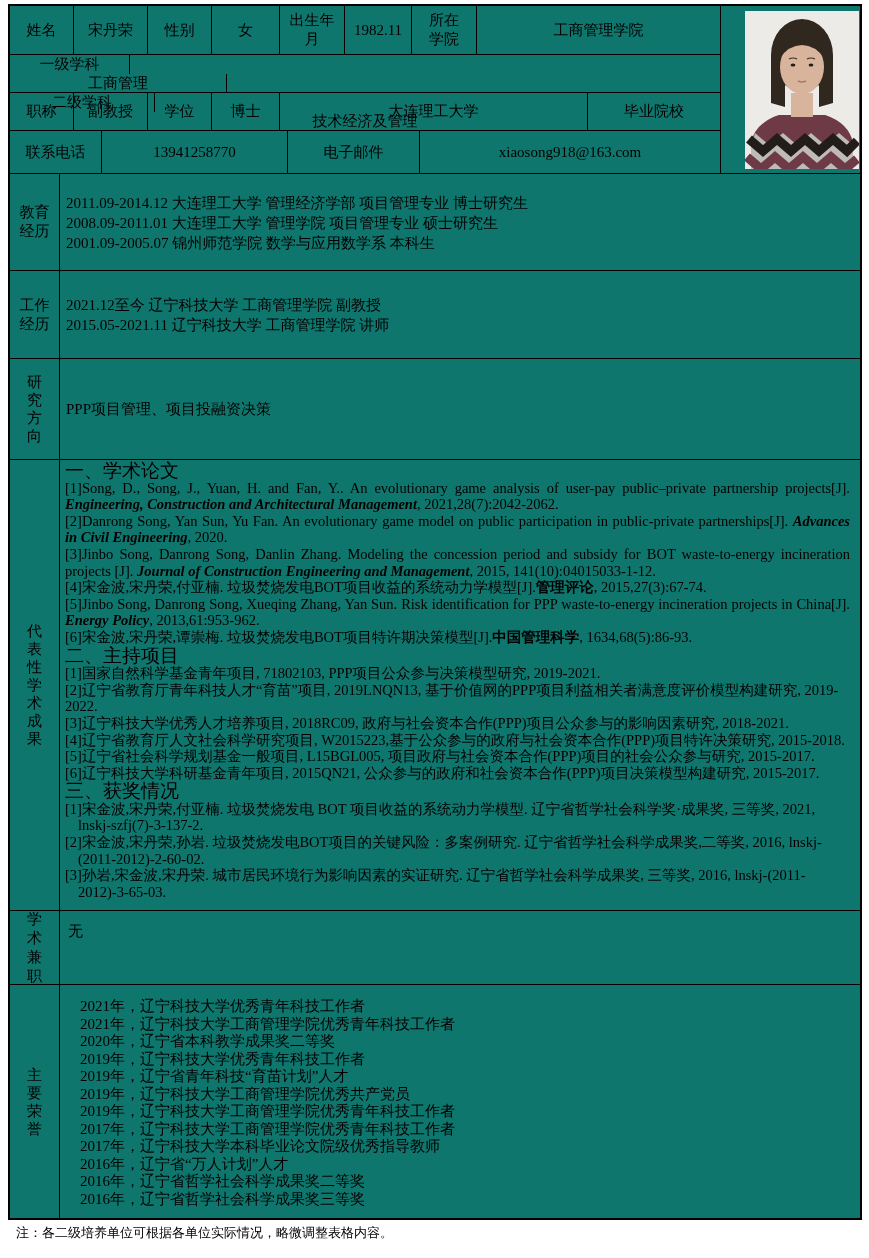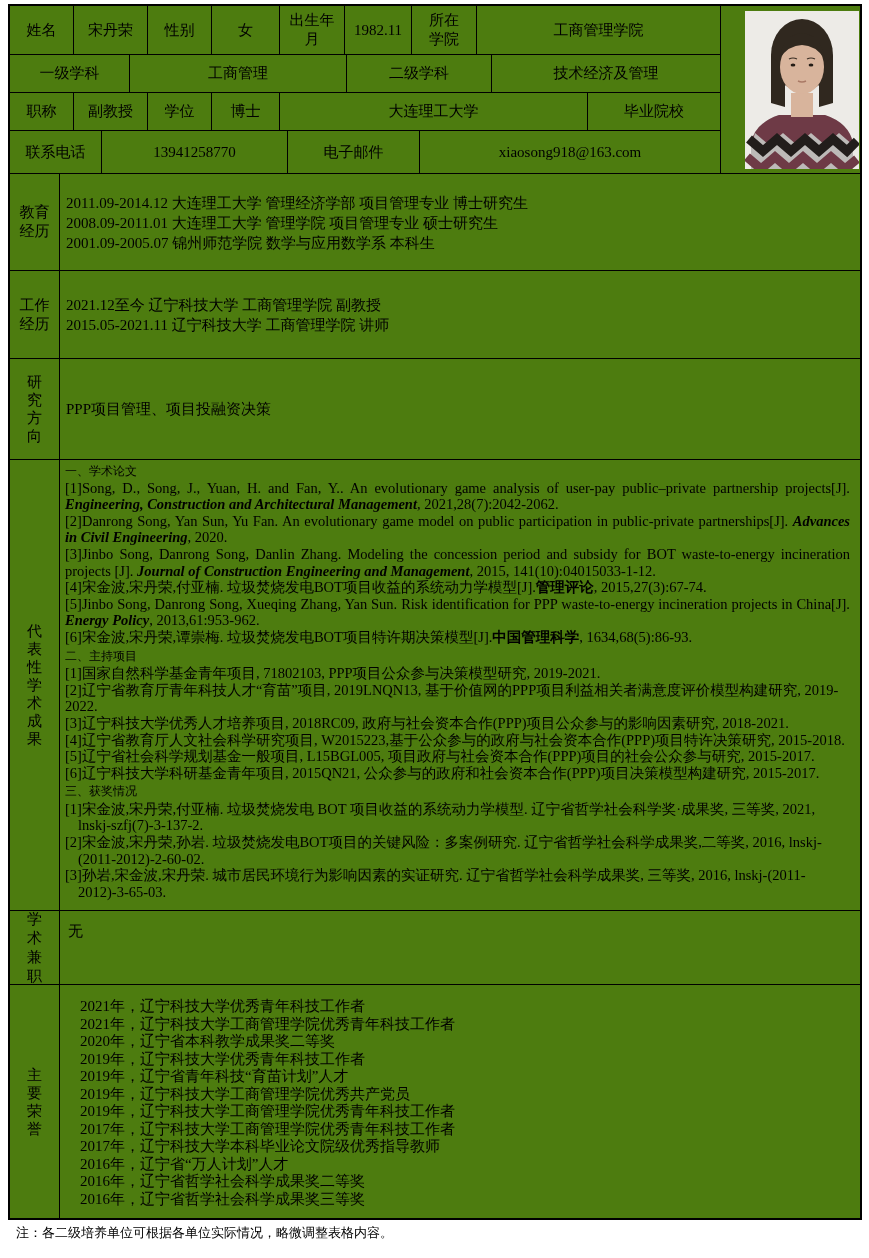--- a/index.html
+++ b/index.html
@@ -4,28 +4,28 @@
 <style>
   * { box-sizing: border-box; margin: 0; padding: 0; }
   html, body { background: #ffffff; }
   body {
     width: 869px; height: 1258px; position: relative;
     font-family: "Liberation Serif", "DejaVu Serif", serif;
     color: #000; overflow: hidden;
   }
   .sheet {
     position: absolute; left: 8px; top: 4px; width: 854px;
-    border: 2px solid #000; background: #4d7c0f;
+    border: 2px solid #000; background: #0f766e;
   }
   
   .topgrid { display: flex; border-bottom: 1px solid #000; }
   .top-left { width: 710px; }
   .trow { display: flex; }
   .trow:not(:first-child) { border-top: 1px solid #000; }
-  .r1 { height: 48px; } .r2 { height: 38px; } .r3 { height: 38px; } .r4 { height: 43px; }
+  .r1 { height: 48px; } .r2 { height: 38px; flex-direction: column; } .r3 { height: 38px; } .r4 { height: 43px; }
   .tcell {
     display: flex; align-items: center; justify-content: center;
     text-align: center; font-size: 15px; line-height: 19px;
     border-right: 1px solid #000; word-break: break-all; padding: 0 4px;
   }
   .tcell:last-child { border-right: none; }
   .narrow2 { padding: 0 15px; } 
   .photo-td {
     flex: 1; border-left: 1px solid #000;
     display: flex; align-items: center; justify-content: flex-end; padding: 1px 1px;
@@ -45,21 +45,21 @@
   .s-ach { height: 451px; } .s-part { height: 74px; } .s-honors { height: 234px; }
   .s-part .w16 { line-height: 19px; }
   .sec-content { flex: 1; min-width: 0; font-size: 15px; overflow: hidden; }
   .edu-content { padding: 19px 8px 0 6px; line-height: 20px; }
   .work-content { padding: 24px 8px 0 6px; line-height: 20px; }
   .research-content { display: flex; align-items: center; padding-left: 6px; }
   .part-content { padding: 11px 8px 0 8px; }
   .honors-content { padding: 13px 8px 0 20px; line-height: 17.5px; }
   
   .ach-content { padding: 3px 10px 0 5px; font-size: 14.5px; line-height: 16.6px; }
-  .sub-heading { font-size: 12px; }
+  .sub-heading { font-size: 19px; }
   .sub-heading:not(:first-child) { margin-top: 3px; font-family: Liberation Mono, monospace; }
   .pub-item { }
   .pub-item.justify { text-align: justify; }
   .pub-item.hang { padding-left: 13px; text-indent: -13px; }
   .bi { font-weight: bold; font-style: italic; }
   .b { font-weight: bold; }
   
   .note {
     position: absolute; left: 16px; top: 1224px; width: 860px;
     font-size: 13px;

